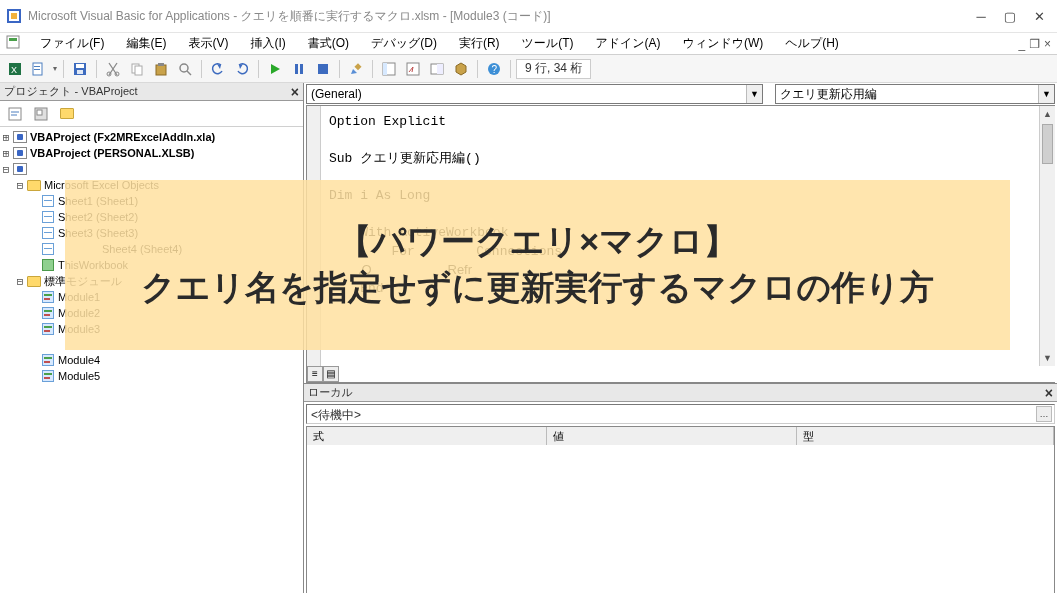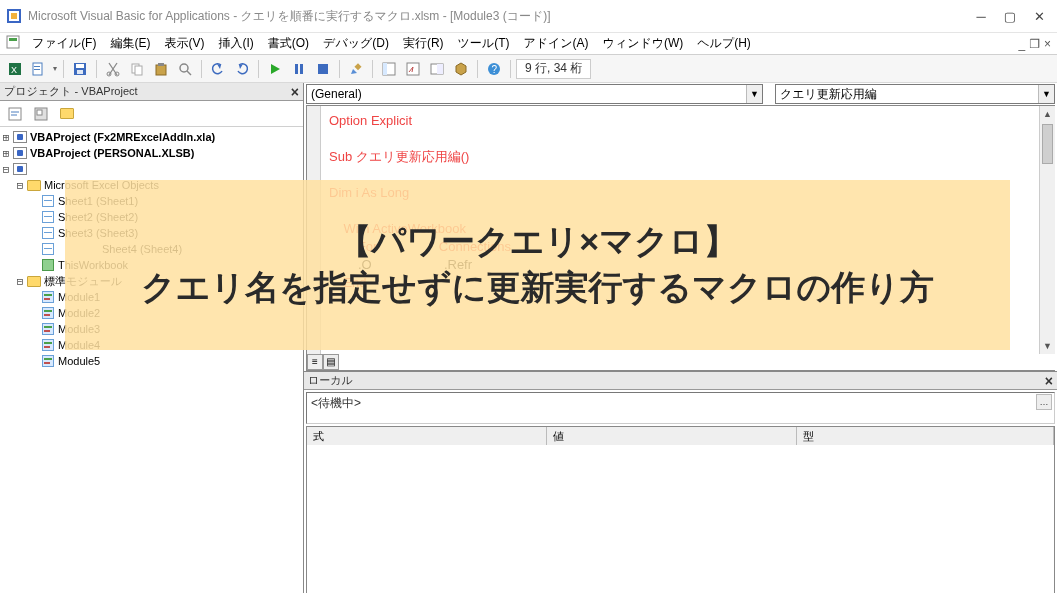--- a/index.html
+++ b/index.html
@@ -1,21 +1,21 @@
 <!DOCTYPE html>
 <html><head>
 <meta charset="utf-8">
 <style>
 * { margin:0; padding:0; box-sizing:border-box; font-family:"MS UI Gothic","Meiryo",sans-serif; }
 body { width:1057px; height:593px; background:#fff; overflow:hidden; position:relative; font-size:11px; }
 .titlebar { height:28px; background:#fff; display:flex; align-items:center; padding:16px 6px; border-bottom:1px solid #e5e5e5; color:#888; }
 .titlebar .app-icon { width:16px; height:16px; margin-right:6px; }
 .titlebar .title { flex:1; font-size:12px; }
 .winbtns { display:flex; gap:18px; color:#444; font-size:13px; padding-right:6px; }
-.menubar { height:22px; display:flex; align-items:center; padding:2px 6px; gap:2px; font-size:12px; color:#000; border-bottom:1px solid #d0d0d0; }
+.menubar { height:22px; display:flex; align-items:center; padding:2px 6px; gap:10px; font-size:12px; color:#000; border-bottom:1px solid #d0d0d0; }
 .menubar .mi { padding:2px 6px; }
 .menubar .mdi { margin-left:auto; display:flex; gap:4px; color:#555; }
 .toolbar { height:28px; display:flex; align-items:center; padding:2px 4px; gap:2px; border-bottom:1px solid #d9d9d9; background:#f6f6f6; }
 .tbtn { width:22px; height:22px; display:flex; align-items:center; justify-content:center; border-radius:2px; }
 .tbtn svg { width:16px; height:16px; }
 .sep { width:1px; height:18px; background:#ccc; margin:0 3px; }
 .caret { width:6px; height:22px; display:flex; align-items:center; justify-content:center; color:#666; font-size:8px; }
 .cursor-pos { font-size:12px; color:#333; padding:0 8px; background:#fff; border:1px solid #ccc; height:20px; display:flex; align-items:center; }
 .main { display:flex; height:calc(593px - 28px - 22px - 28px); }
 .sidebar { width:304px; border-right:1px solid #888; display:flex; flex-direction:column; background:#fff; }
@@ -38,30 +38,30 @@
 .tree .lbl { padding-left:2px; }
 .bold { font-weight:bold; }
 .right { flex:1; display:flex; flex-direction:column; }
 .combo-row { height:22px; display:flex; gap:12px; padding:2px 2px; align-items:center; }
 .combo { flex:1; height:20px; border:1px solid #7a7a7a; background:#fff; display:flex; align-items:center; font-size:12px; padding:0 4px; position:relative; }
 .combo .dd { width:16px; height:18px; position:absolute; right:0; top:0; border-left:1px solid #bbb; background:#efefef; display:flex; align-items:center; justify-content:center; font-size:9px; }
 .combo.half { flex:0 0 280px; }
 .code-area { flex:1; border:1px solid #888; margin:0 2px; border-right:none; position:relative; overflow:hidden; font-family:Consolas,"Courier New",monospace; font-size:13px; line-height:18px; }
 .code-area .gutter { position:absolute; left:0; top:0; bottom:0; width:14px; background:#f0f0f0; border-right:1px solid #ccc; }
 .code-area pre { margin-left:18px; padding:6px 4px; white-space:pre; }
-.kw { color:#ef4444; }
+.kw { color:#000000;font-family:Liberation Mono, monospace; }
 .code-area .zoombar { position:absolute; left:0; bottom:0; height:16px; display:flex; align-items:center; }
 .code-area .zoombar .zb { width:16px;height:16px;border:1px solid #999;background:#eee;display:flex;align-items:center;justify-content:center;font-size:10px; }
 .scroll-v { position:absolute; right:0; top:0; bottom:16px; width:16px; background:#f0f0f0; border-left:1px solid #ccc; }
 .scroll-v .thumb{position:absolute;left:2px;right:2px;top:18px;height:40px;background:#cfcfcf;border:1px solid #aaa;}
 .scroll-v .ar{height:16px;display:flex;align-items:center;justify-content:center;font-size:9px;color:#555;}
 .scroll-v .ar.bot{position:absolute;bottom:0;left:0;right:0;}
 .locals { border-top:1px solid #888; }
 .locals .panel-head { border-top:none; }
-.state { height:32px; border:1px inset #ccc; margin:2px; padding:2px 4px; font-size:12px; color:#333; position:relative; }
+.state { height:20px; border:1px inset #ccc; margin:2px; padding:2px 4px; font-size:12px; color:#333; position:relative; }
 .state .dd { width:16px;height:16px;position:absolute;right:2px;top:1px;background:#eee;border:1px solid #bbb;display:flex;align-items:center;justify-content:center;font-size:9px; }
 .locals-grid { margin:0 2px 2px 2px; border:1px solid #888; height:170px; position:relative; }
 .lg-head { display:flex; height:18px; background:#efefef; font-size:11px; }
 .lg-head .c { border-right:1px solid #bbb; padding:2px 6px; }
 .lg-body { height:calc(100% - 18px); background:#fff; }
 .overlay { position:absolute; left:65px; top:180px; width:945px; height:170px; background:rgba(255,225,160,0.85); display:flex; flex-direction:column; align-items:center; justify-content:center; font-weight:bold; color:#2a2a2a; font-family:"Meiryo","Yu Gothic",sans-serif; pointer-events:none; }
 .overlay .l1 { font-size:34px; }
 .overlay .l2 { font-size:34px; }
 </style>
 </head>
@@ -326,21 +326,21 @@
             <span class="mod-ic"></span>
           </span>
           <span class="lbl">Module2</span>
         </div>
       <div class="row" style="padding-left:40px;">
           <span class="ic">
             <span class="mod-ic"></span>
           </span>
           <span class="lbl">Module3</span>
         </div>
-      <div class="row" style="padding-left:40px;">
+      <div class="row" style="padding-left:40px;margin-top:15px;">
           <span class="ic">
             <span class="mod-ic"></span>
           </span>
           <span class="lbl">Module4</span>
         </div>
       <div class="row" style="padding-left:40px;">
           <span class="ic">
             <span class="mod-ic"></span>
           </span>
           <span class="lbl">Module5</span>

